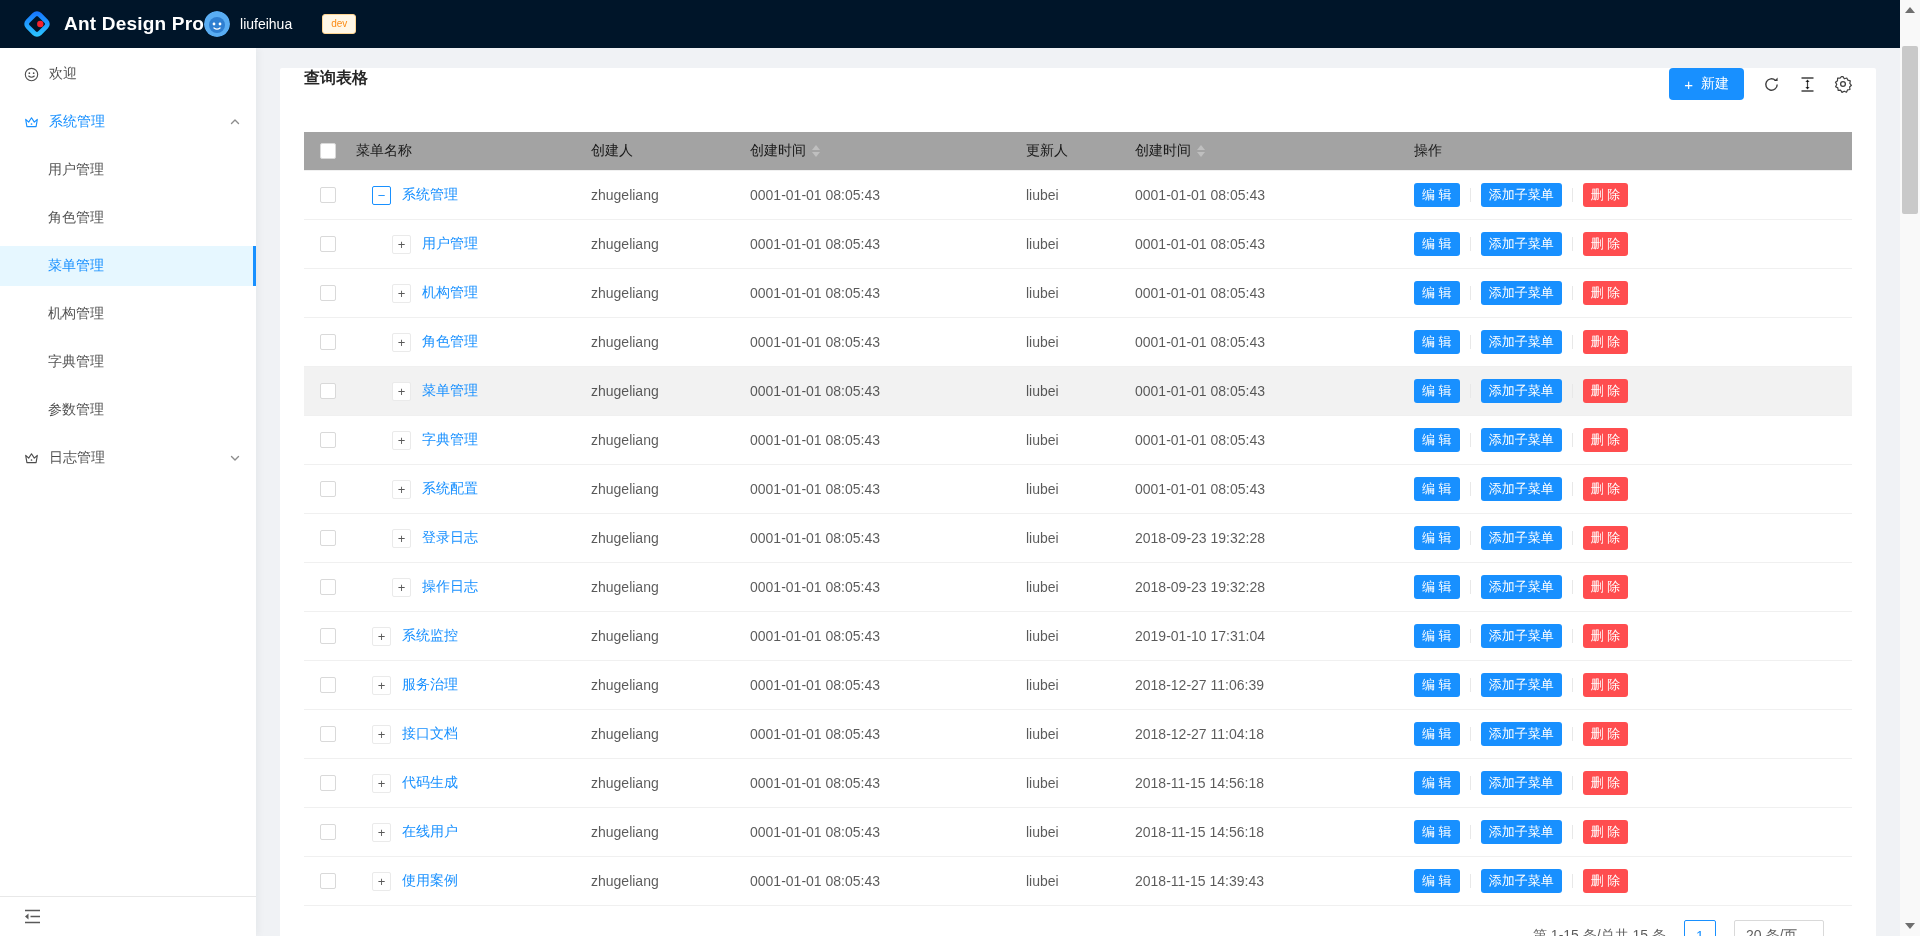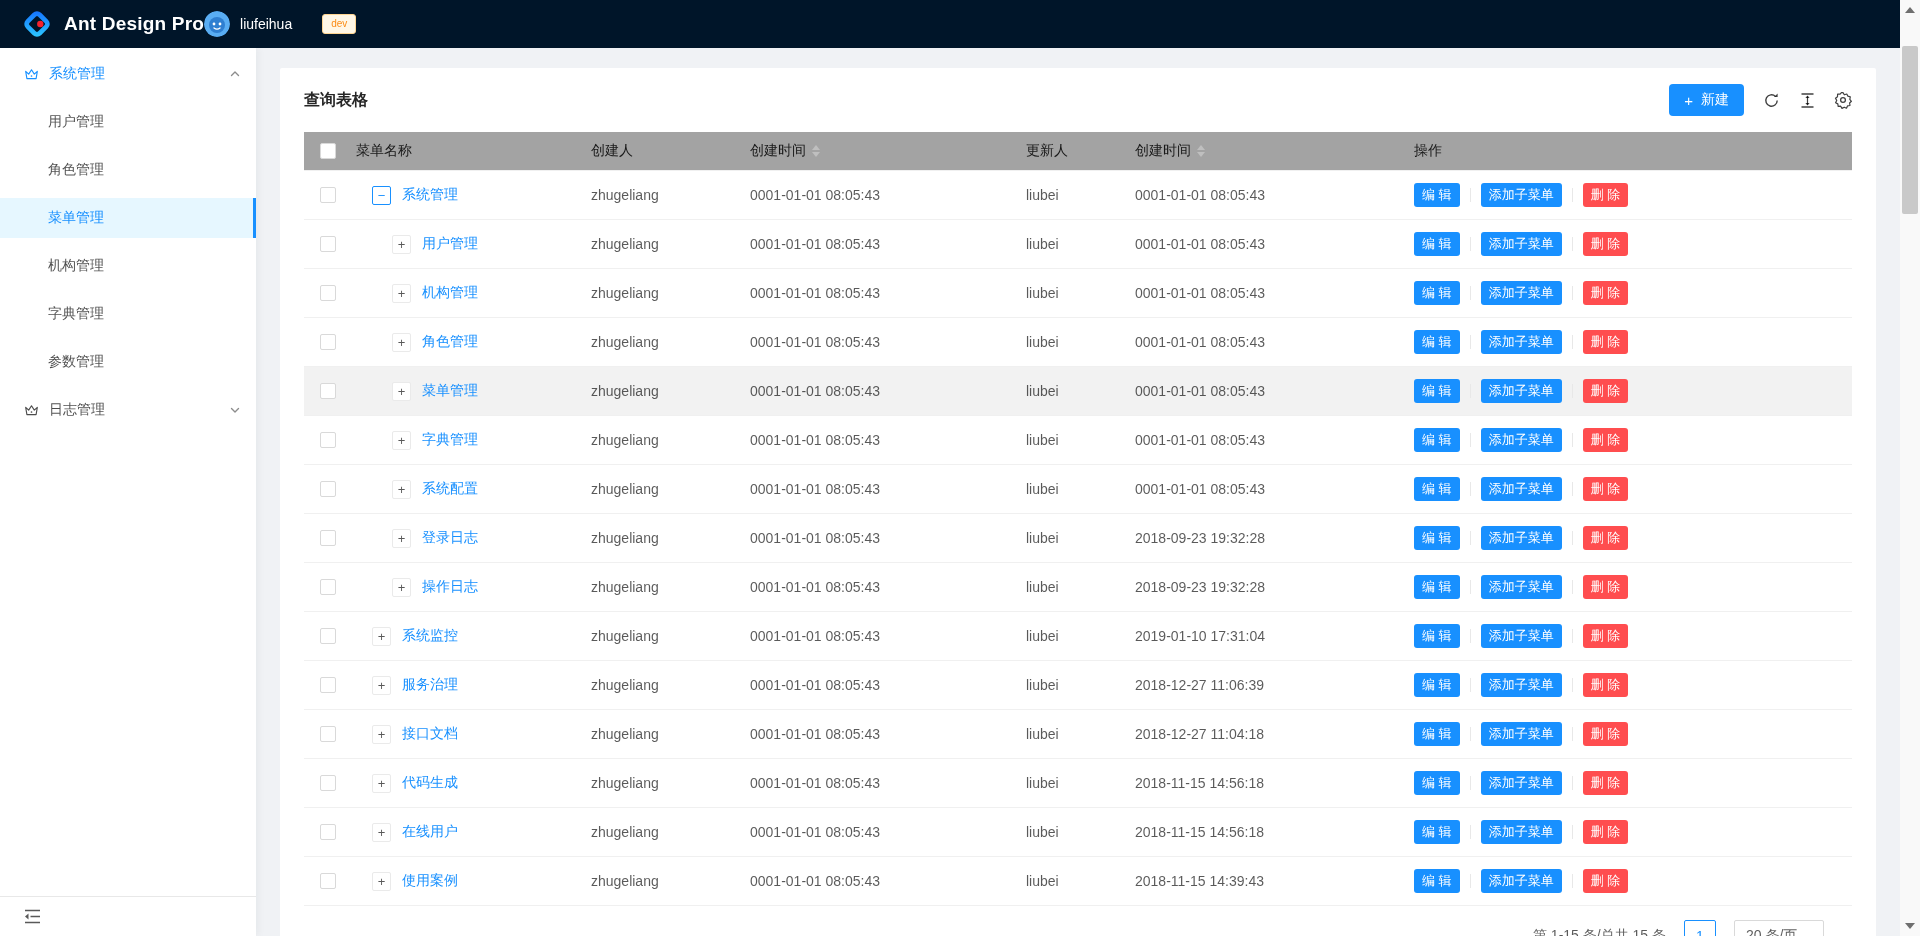--- a/index.html
+++ b/index.html
@@ -38,21 +38,21 @@
   .menu-item.sel-true::after { content:""; position:absolute; right:0; top:0; bottom:0; width:3px; background:#1890ff; }
   .chev { position:absolute; right:16px; top:50%; width:10px; height:10px; margin-top:-5px; color:rgba(0,0,0,.45); }
   .menu-item.active .chev { color:rgba(0,0,0,.45); }
   .sidebar-footer { height:40px; border-top:1px solid #e8e8e8; display:flex; align-items:center; padding-left:24px; }
   .fold { width:17px; height:17px; color:rgba(0,0,0,.65); cursor:pointer; }
 
   
   .main { position:absolute; top:48px; left:256px; width:1644px; height:888px; overflow:hidden;
           background:#f0f2f5; padding:20px 24px 0 24px; }
   .card { background:#fff; border-radius:2px; width:1596px; min-height:920px; padding:0 24px; }
-  .card-header { height:64px; display:flex; align-items:center; justify-content:space-between; }
+  .card-header { height:64px; display:flex; align-items:flex-start; justify-content:space-between; }
   .card-title { font-size:16px; font-weight:600; color:rgba(0,0,0,.85); }
   .toolbar { display:flex; align-items:center; gap:14px; }
   .new-btn { display:inline-flex; align-items:center; gap:8px; height:32px; padding:0 15px; background:#1890ff;
              color:#fff; border:none; border-radius:4px; font-size:14px; cursor:pointer; font-family:inherit; }
   .new-btn .plus { font-size:15px; line-height:1; }
   .tool-icon { width:18px; height:18px; color:rgba(0,0,0,.75); display:inline-flex; align-items:center;
                justify-content:center; cursor:pointer; margin-left:4px; }
 
   
   .thead, .trow { display:grid; grid-template-columns:48px 223px 159px 276px 109px 279px 1fr; align-items:center; }
@@ -122,20 +122,31 @@
           <path d="M10 17 q3 2.4 6 0" stroke="#fff" stroke-width="1.3" fill="none" stroke-linecap="round"></path>
         </svg>
       </span>
       <span class="username">liufeihua</span>
       <span class="env-tag">dev</span>
     </div>
   </header>
 
   <aside class="sidebar">
     <nav class="menu">
+      <div class="menu-item">
+        <span class="mi-icon">
+          <svg width="15" height="15" viewBox="0 0 16 16">
+            <circle cx="8" cy="8" r="6.6" fill="none" stroke="currentColor" stroke-width="1.2"></circle>
+            <circle cx="5.7" cy="6.6" r="0.9" fill="currentColor"></circle>
+            <circle cx="10.3" cy="6.6" r="0.9" fill="currentColor"></circle>
+            <path d="M5 9.6 q3 2.6 6 0" fill="none" stroke="currentColor" stroke-width="1.2" stroke-linecap="round"></path>
+          </svg>
+        </span>
+        <span>欢迎</span>
+      </div>
 
       <div class="menu-item active">
         <span class="mi-icon">
           <svg width="15" height="15" viewBox="0 0 16 16">
             <path d="M1.8 4.6 L5 7.6 L8 3 L11 7.6 L14.2 4.6 L12.9 12.4 H3.1 Z" fill="none" stroke="currentColor" stroke-width="1.2" stroke-linejoin="round"></path>
             <circle cx="8" cy="9.6" r="0.9" fill="currentColor"></circle>
           </svg>
         </span>
         <span>系统管理</span>
         <span class="chev">

